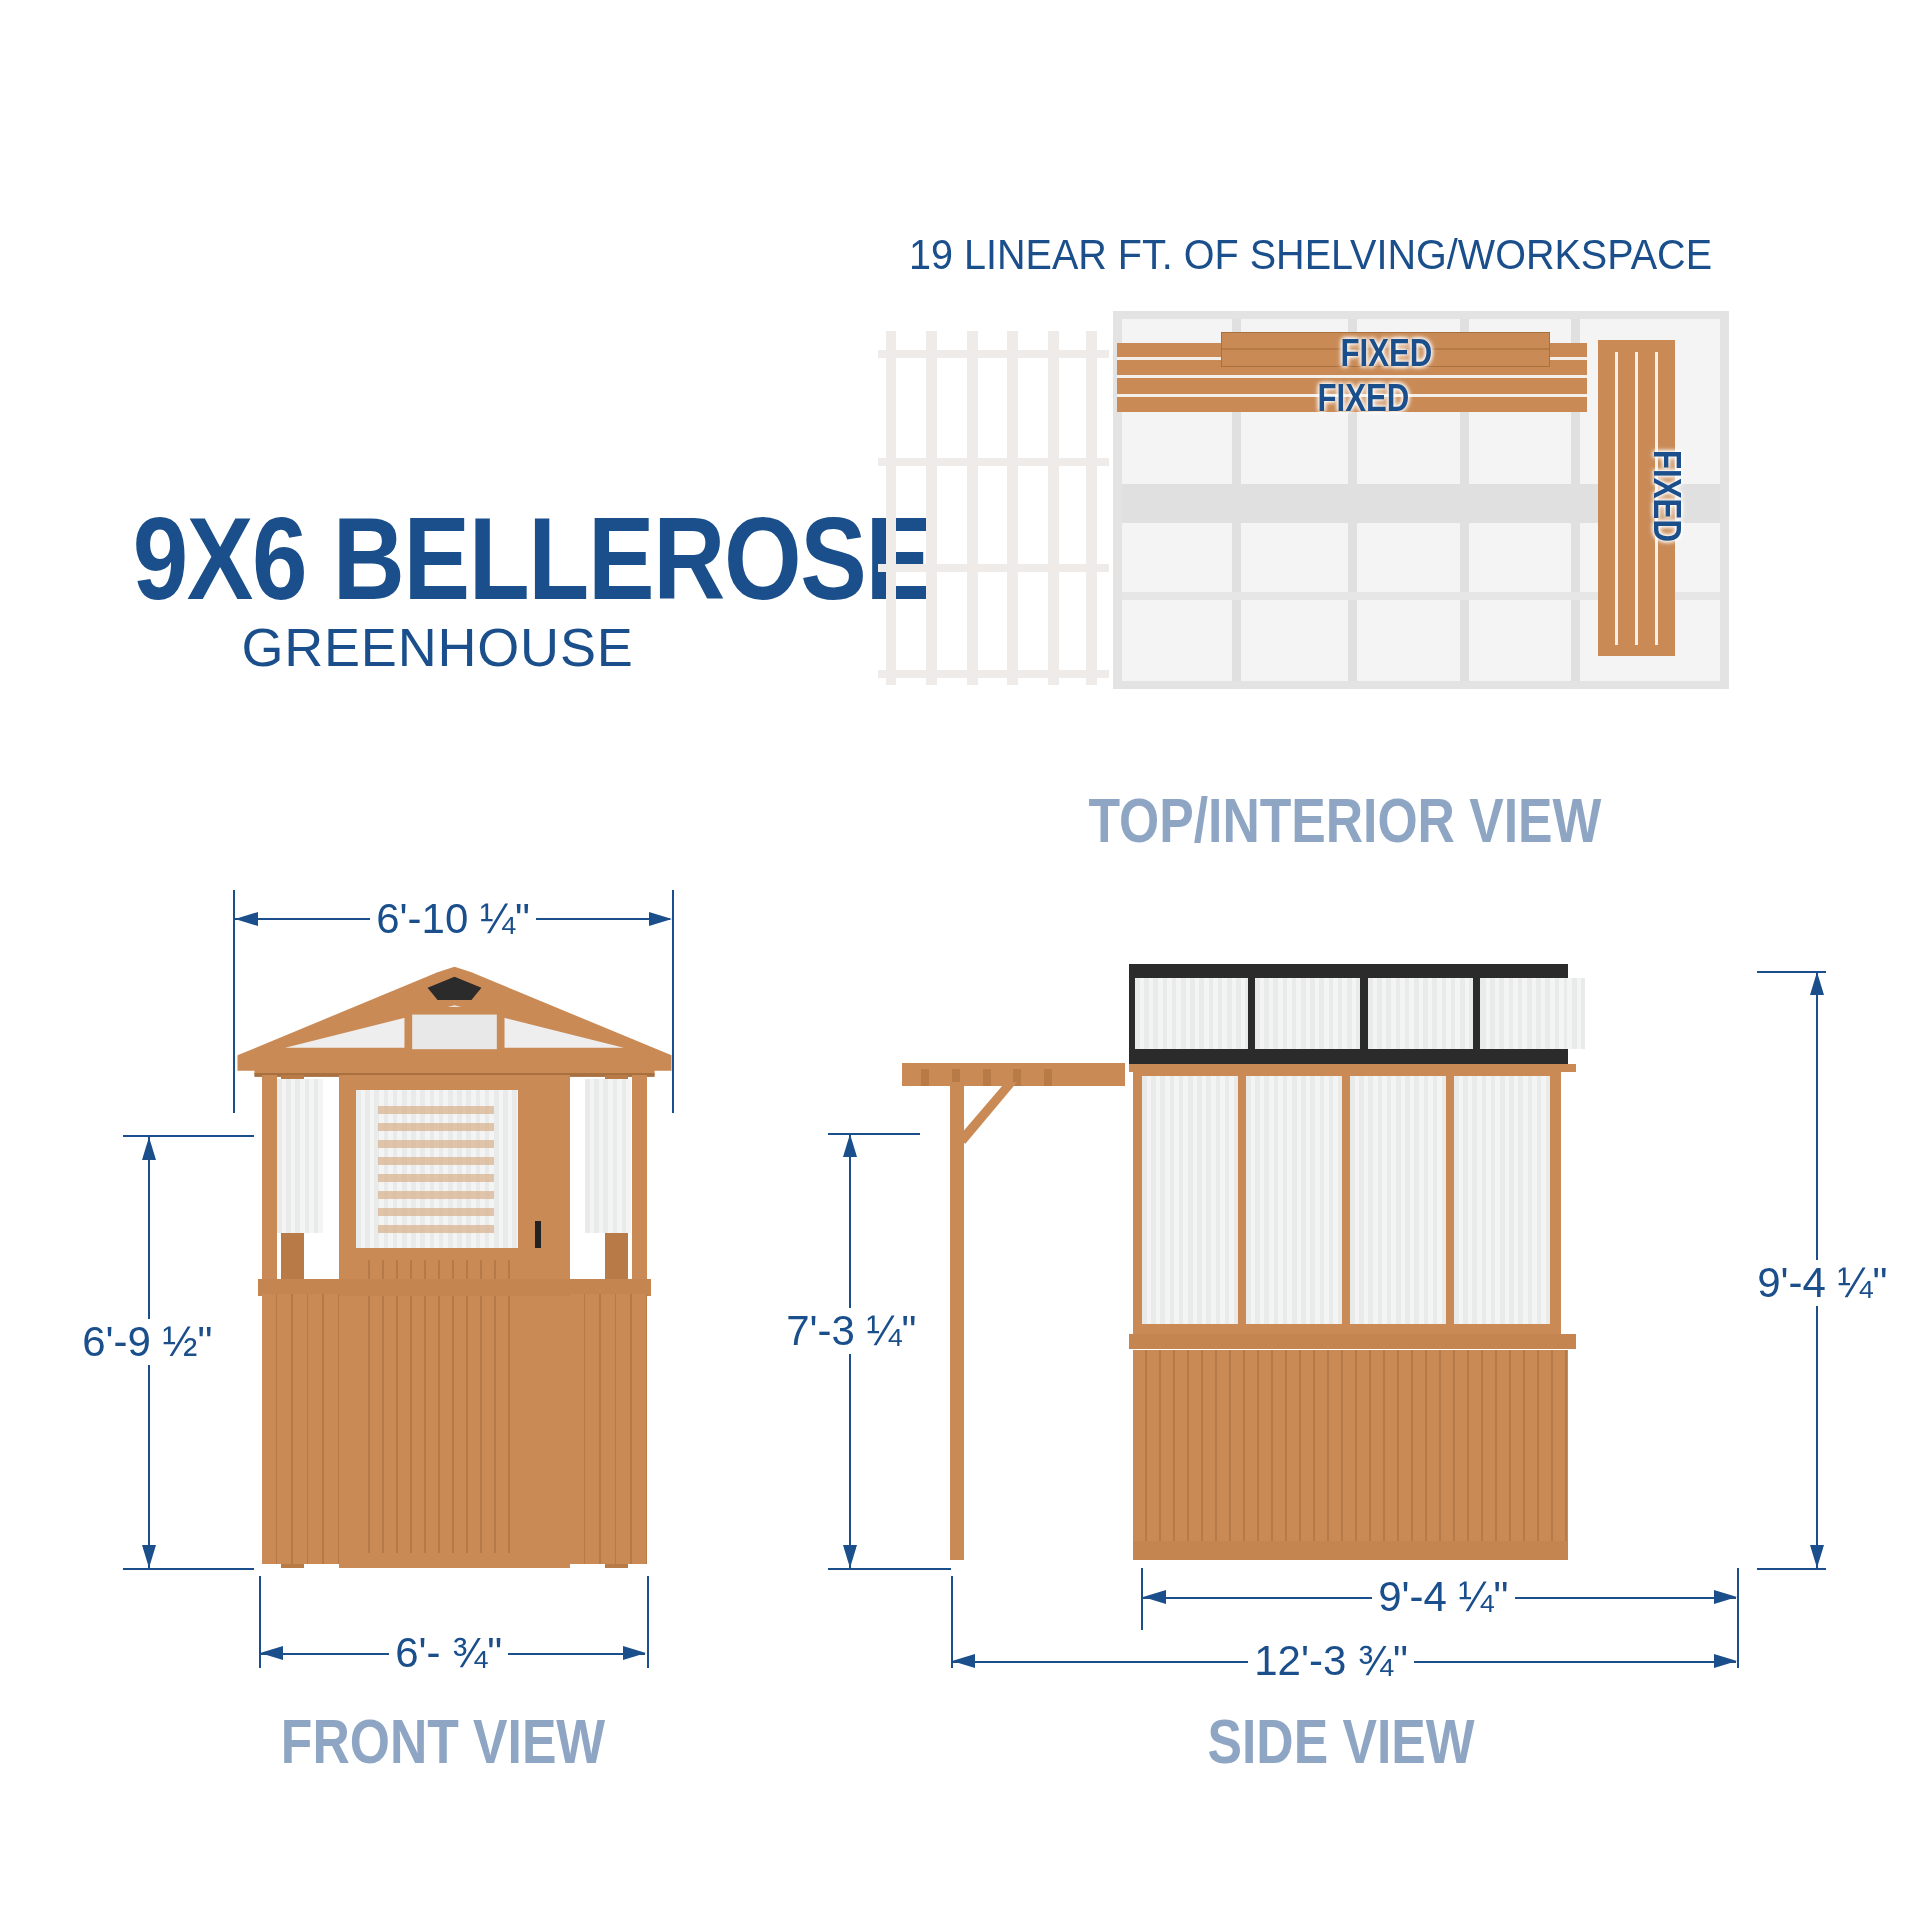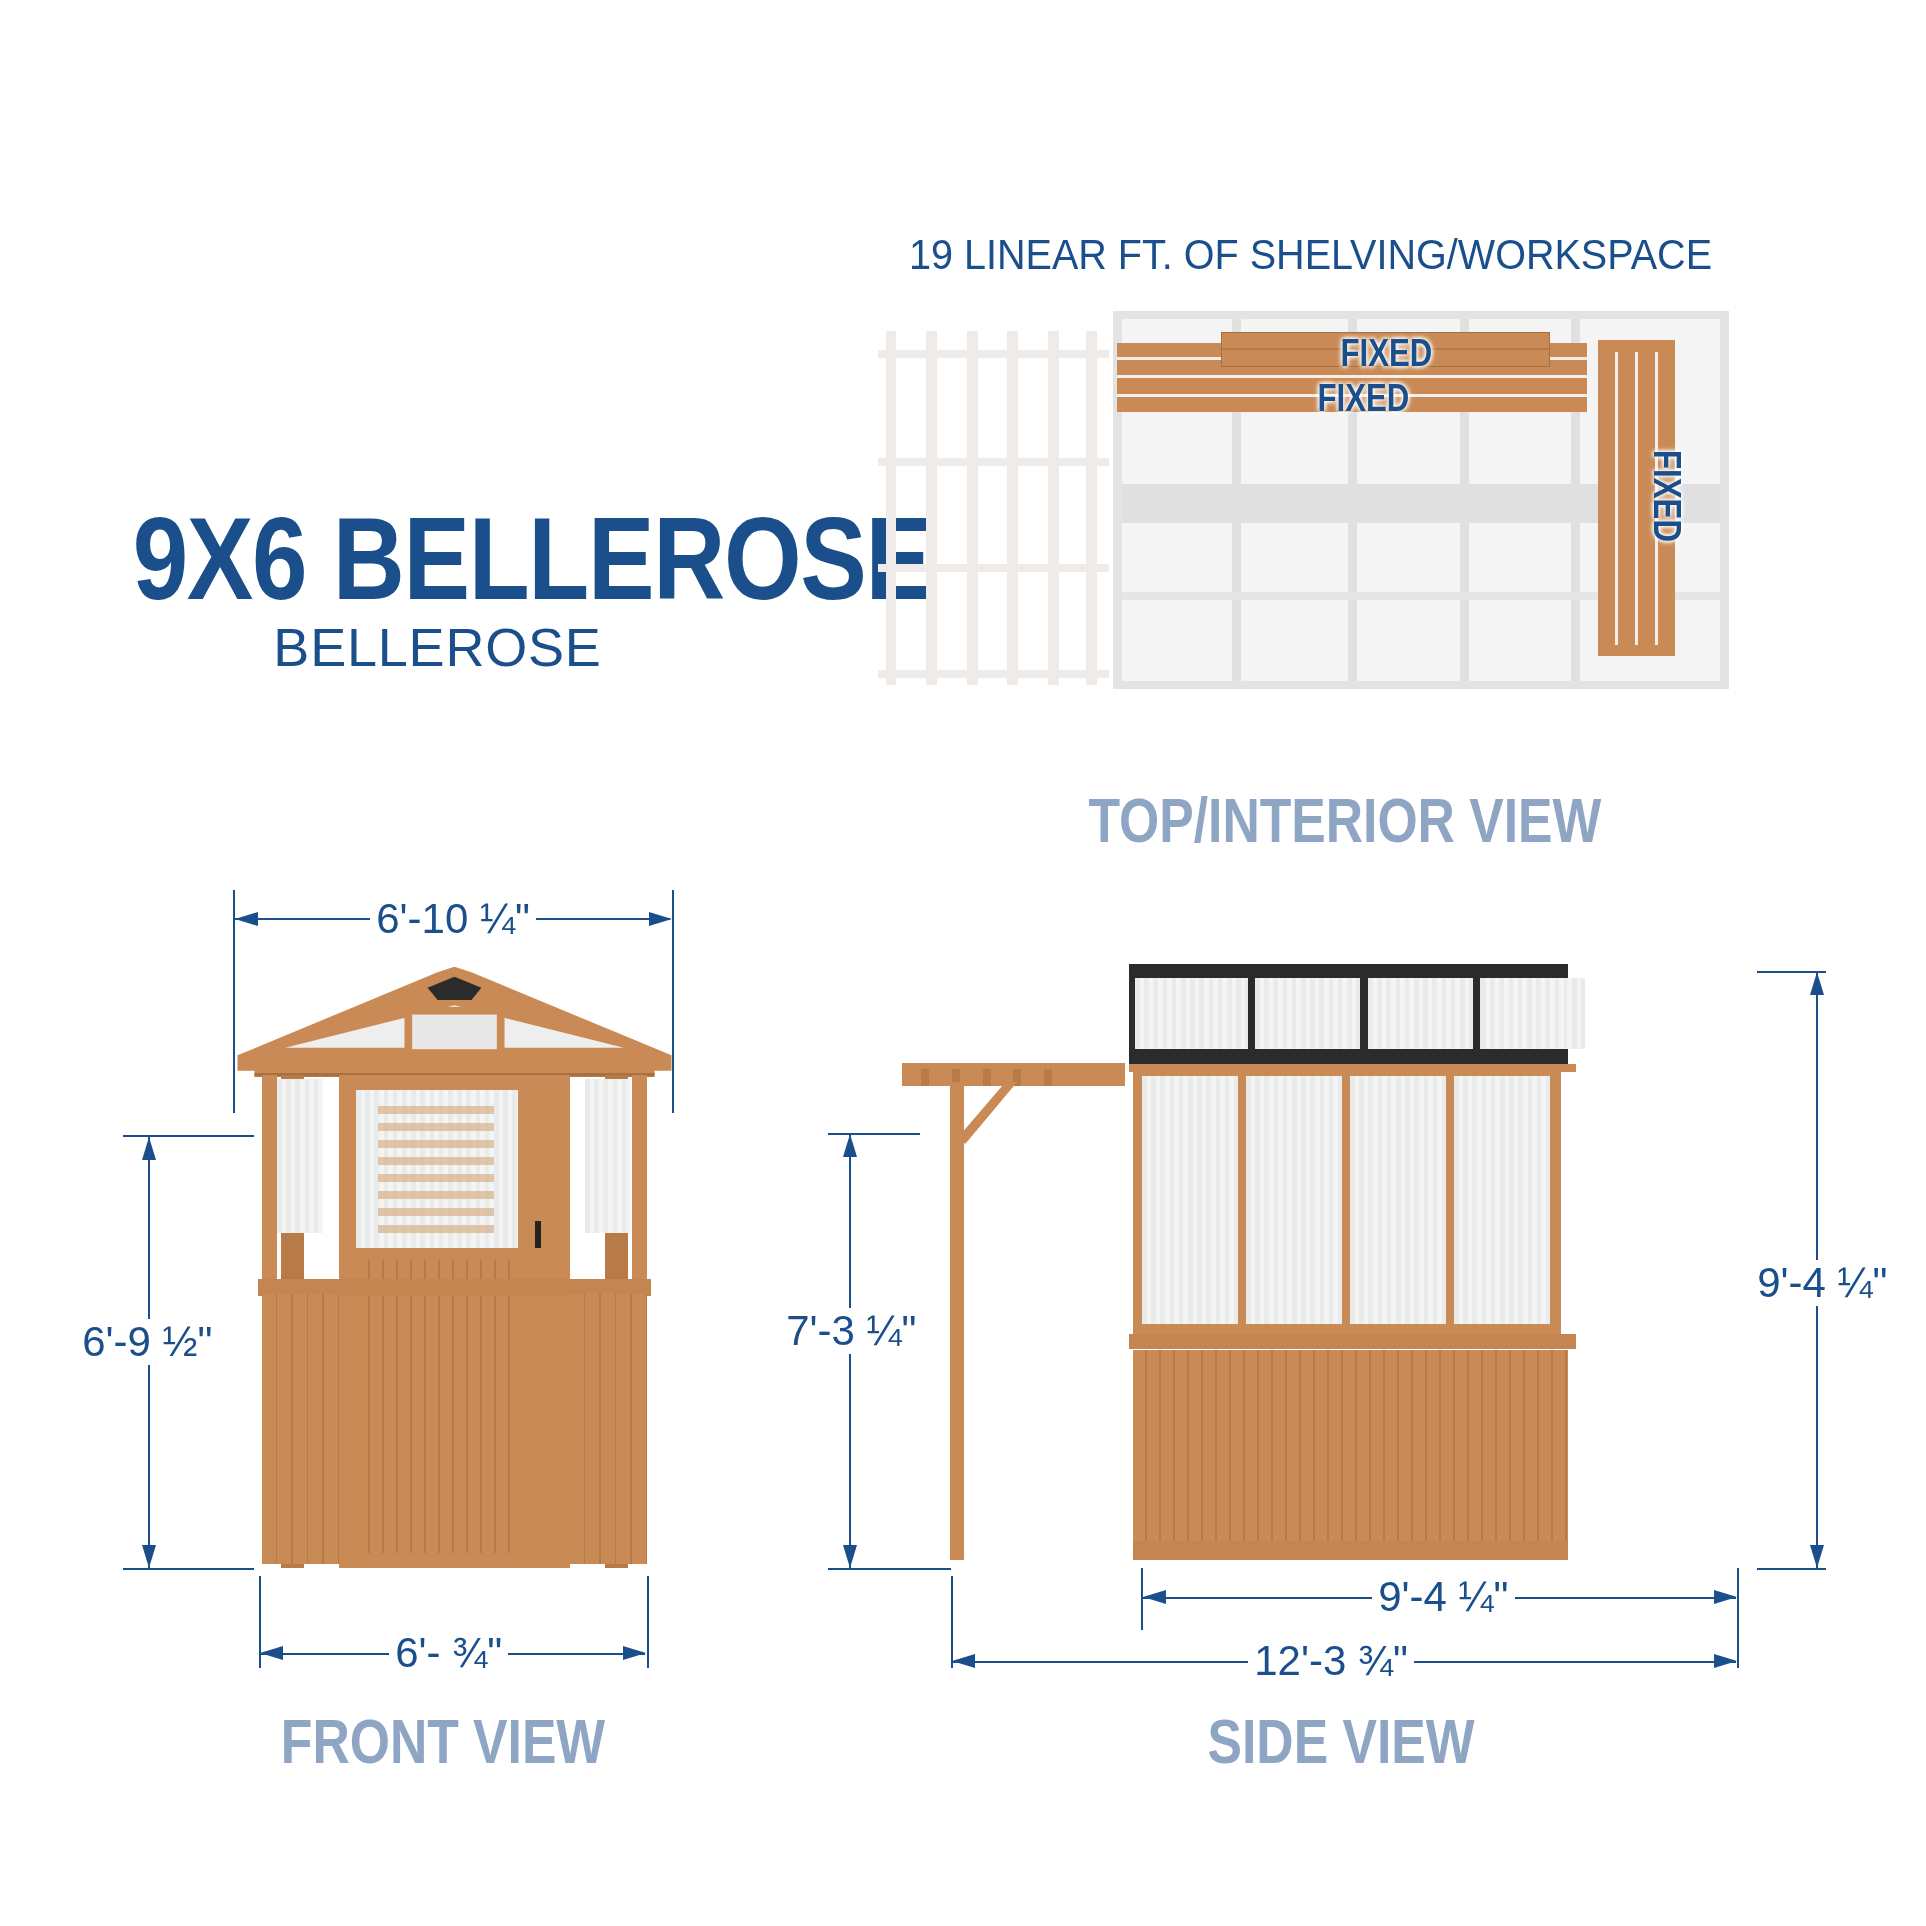--- a/index.html
+++ b/index.html
@@ -18,21 +18,21 @@
   .arrow-d{width:0;height:0;border-left:7.7px solid transparent;border-right:7.7px solid transparent;border-top:23px solid #1a4f8c;}
   .wood{background:#c98a55;}
   .wood-dk{background:#b87a47;}
   .glass{background:repeating-linear-gradient(90deg,#e9eaea 0 4.6px,#f4f4f4 4.6px 9.2px);}
   .fixed{color:#1a4f8c;font-weight:bold;font-size:39px;text-shadow:0 0 4.6px #fff,0 0 4.6px #fff,0 0 7.7px #fff;white-space:nowrap;transform:scaleX(0.8);}
 </style>
 </head>
 <body>
 
 <div class="abs title">9X6 BELLEROSE</div>
-<div class="abs subtitle">BELLEROSE</div>
+<div class="abs subtitle">GREENHOUSE</div>
 
 <div class="abs shelf-caption">19 LINEAR FT. OF SHELVING/WORKSPACE</div>
 
 <div class="abs" style="left:878px;top:308px;width:871px;height:462px;">
 
   <div class="abs" style="left:0;top:23px;width:239px;height:370px;">
     <div class="abs" style="left:7.7px;top:0;width:10.8px;height:354px;background:#efebe8;"></div>
     <div class="abs" style="left:48px;top:0;width:10.8px;height:354px;background:#efebe8;"></div>
     <div class="abs" style="left:89px;top:0;width:10.8px;height:354px;background:#efebe8;"></div>
     <div class="abs" style="left:129px;top:0;width:10.8px;height:354px;background:#efebe8;"></div>

